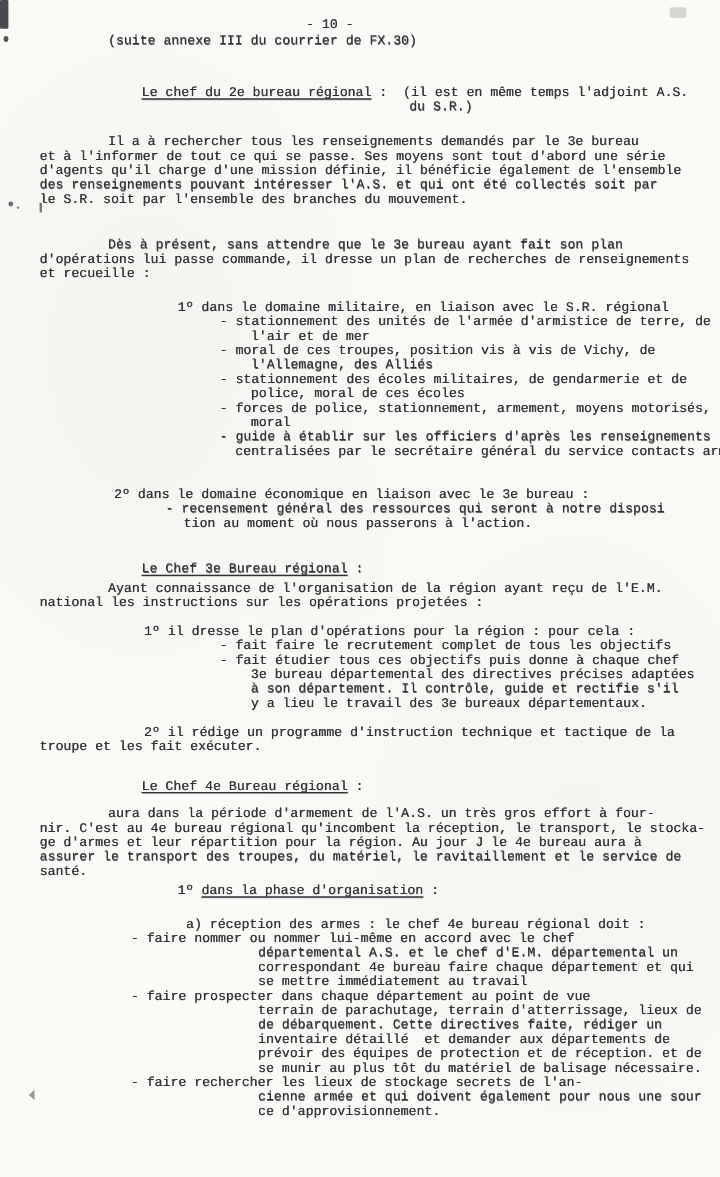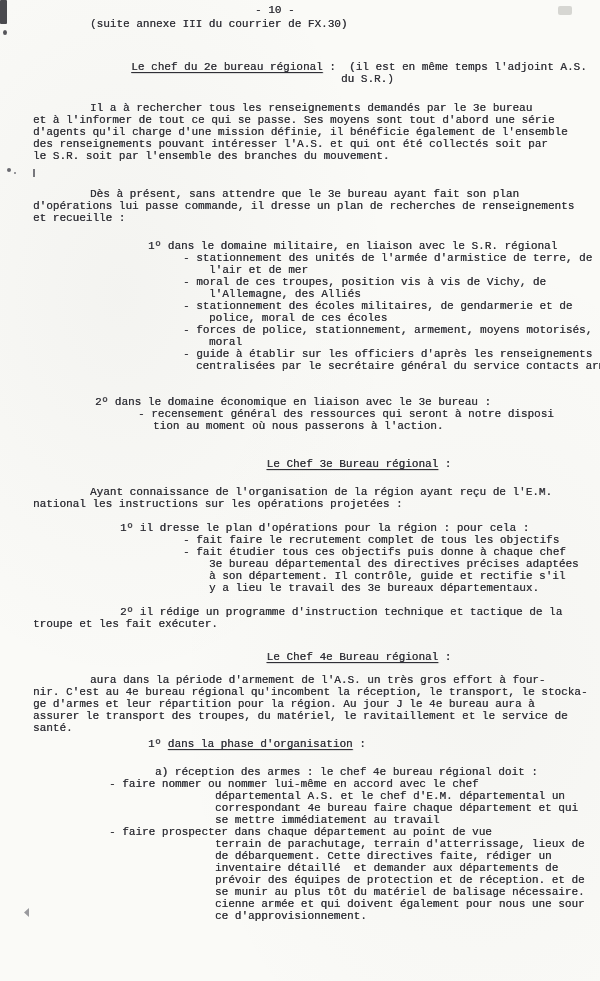--- a/index.html
+++ b/index.html
@@ -11,30 +11,30 @@
     background-image:
       radial-gradient(ellipse at 20% 30%, rgba(120,120,115,0.05), transparent 40%),
       radial-gradient(ellipse at 80% 70%, rgba(120,120,115,0.04), transparent 45%);
     overflow:hidden;
     font-family:"Liberation Mono","DejaVu Sans Mono",monospace;
     font-size:11px;line-height:12px;
     color:#2f2f36;
   }
   .doc{
     position:absolute;inset:0;
-    padding:4px 0 0 33px;
+    padding:15px 0 0 33px;
     filter:blur(0.25px);
     text-shadow:0.3px 0.2px 0.4px rgba(47,47,54,0.75);
   }
   .ln{white-space:pre;height:12px;}
   .u{text-decoration:underline;text-underline-offset:2px;}
   
   .c-page{margin-left:222px;}   
   .c-sub{margin-left:57px;}    
-  .c-h{margin-left:85px;text-align:center;}       
+  .c-h{margin-left:85px;}       
   .c-note2{margin-left:308px;}  
   .c-ind{margin-left:57px;}     
   .c-n1{margin-left:115px;}     
   .c-n2{margin-left:62px;}      
   .c-n3{margin-left:87px;}      
   .c-d1{margin-left:150px;}     
   .c-c1{margin-left:163px;}     
   .c-c1b{margin-left:176px;}    
   .c-d2{margin-left:105px;}     
   .c-c2{margin-left:120px;}     
@@ -92,21 +92,21 @@
     </div>
 
     <div class="ln c-n2" style="margin-top:24px">2º dans le domaine économique en liaison avec le 3e bureau :</div>
     <div>
       <div class="ln c-d2">- recensement général des ressources qui seront à notre disposi</div>
       <div class="ln c-c2">tion au moment où nous passerons à l'action.</div>
     </div>
 
     <div class="ln c-h" style="margin-top:26px"><span class="u">Le Chef 3e Bureau régional</span><span> :</span></div>
 
-    <div style="margin-top:16px">
+    <div style="margin-top:4px">
       <div class="ln c-ind">Ayant connaissance de l'organisation de la région ayant reçu de l'E.M.</div>
       <div class="ln">national les instructions sur les opérations projetées :</div>
     </div>
 
     <div class="ln c-n3" style="margin-top:12px">1º il dresse le plan d'opérations pour la région : pour cela :</div>
     <div>
       <div class="ln c-d1">- fait faire le recrutement complet de tous les objectifs</div>
       <div class="ln c-d1">- fait étudier tous ces objectifs puis donne à chaque chef</div>
       <div class="ln c-c1b">3e bureau départemental des directives précises adaptées</div>
       <div class="ln c-c1b">à son département. Il contrôle, guide et rectifie s'il</div>
@@ -135,18 +135,19 @@
       <div class="ln c-d3">- faire nommer ou nommer lui-même en accord avec le chef</div>
       <div class="ln c-c3">départemental A.S. et le chef d'E.M. départemental un</div>
       <div class="ln c-c3">correspondant 4e bureau faire chaque département et qui</div>
       <div class="ln c-c3">se mettre immédiatement au travail</div>
       <div class="ln c-d3">- faire prospecter dans chaque département au point de vue</div>
       <div class="ln c-c3">terrain de parachutage, terrain d'atterrissage, lieux de</div>
       <div class="ln c-c3">de débarquement. Cette directives faite, rédiger un</div>
       <div class="ln c-c3">inventaire détaillé  et demander aux départements de</div>
       <div class="ln c-c3">prévoir des équipes de protection et de réception. et de</div>
       <div class="ln c-c3">se munir au plus tôt du matériel de balisage nécessaire.</div>
+      <div class="ln c-d3">- faire rechercher les lieux de stockage secrets de l'an-</div>
       <div class="ln c-c3">cienne armée et qui doivent également pour nous une sour</div>
       <div class="ln c-c3">ce d'approvisionnement.</div>
     </div>
 
   </div>
 </div>
 
 </body></html>

